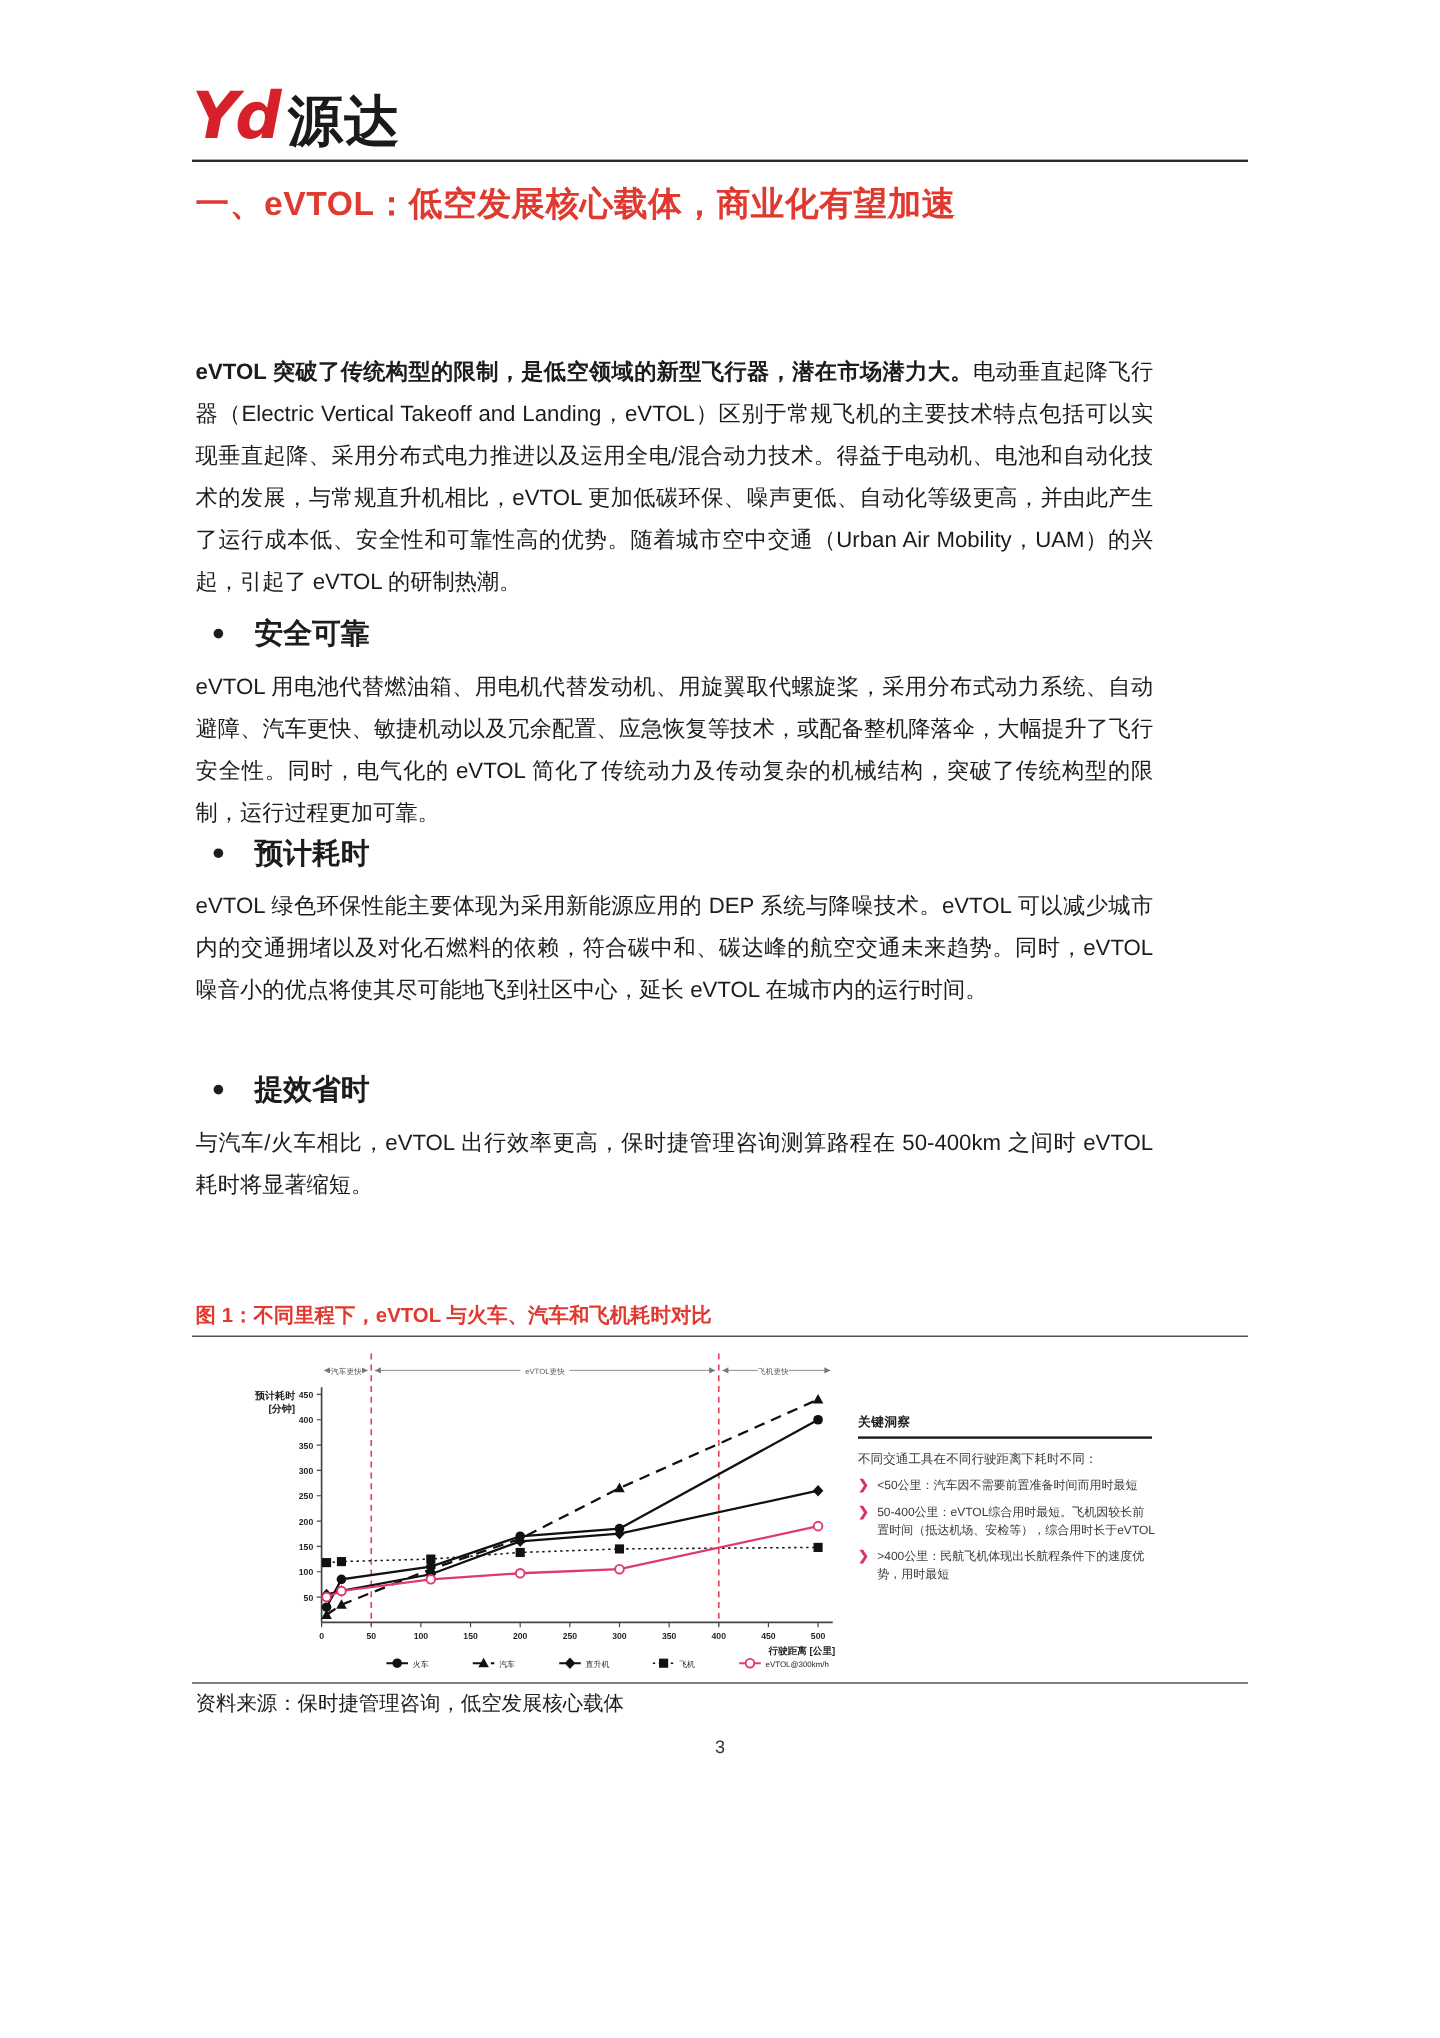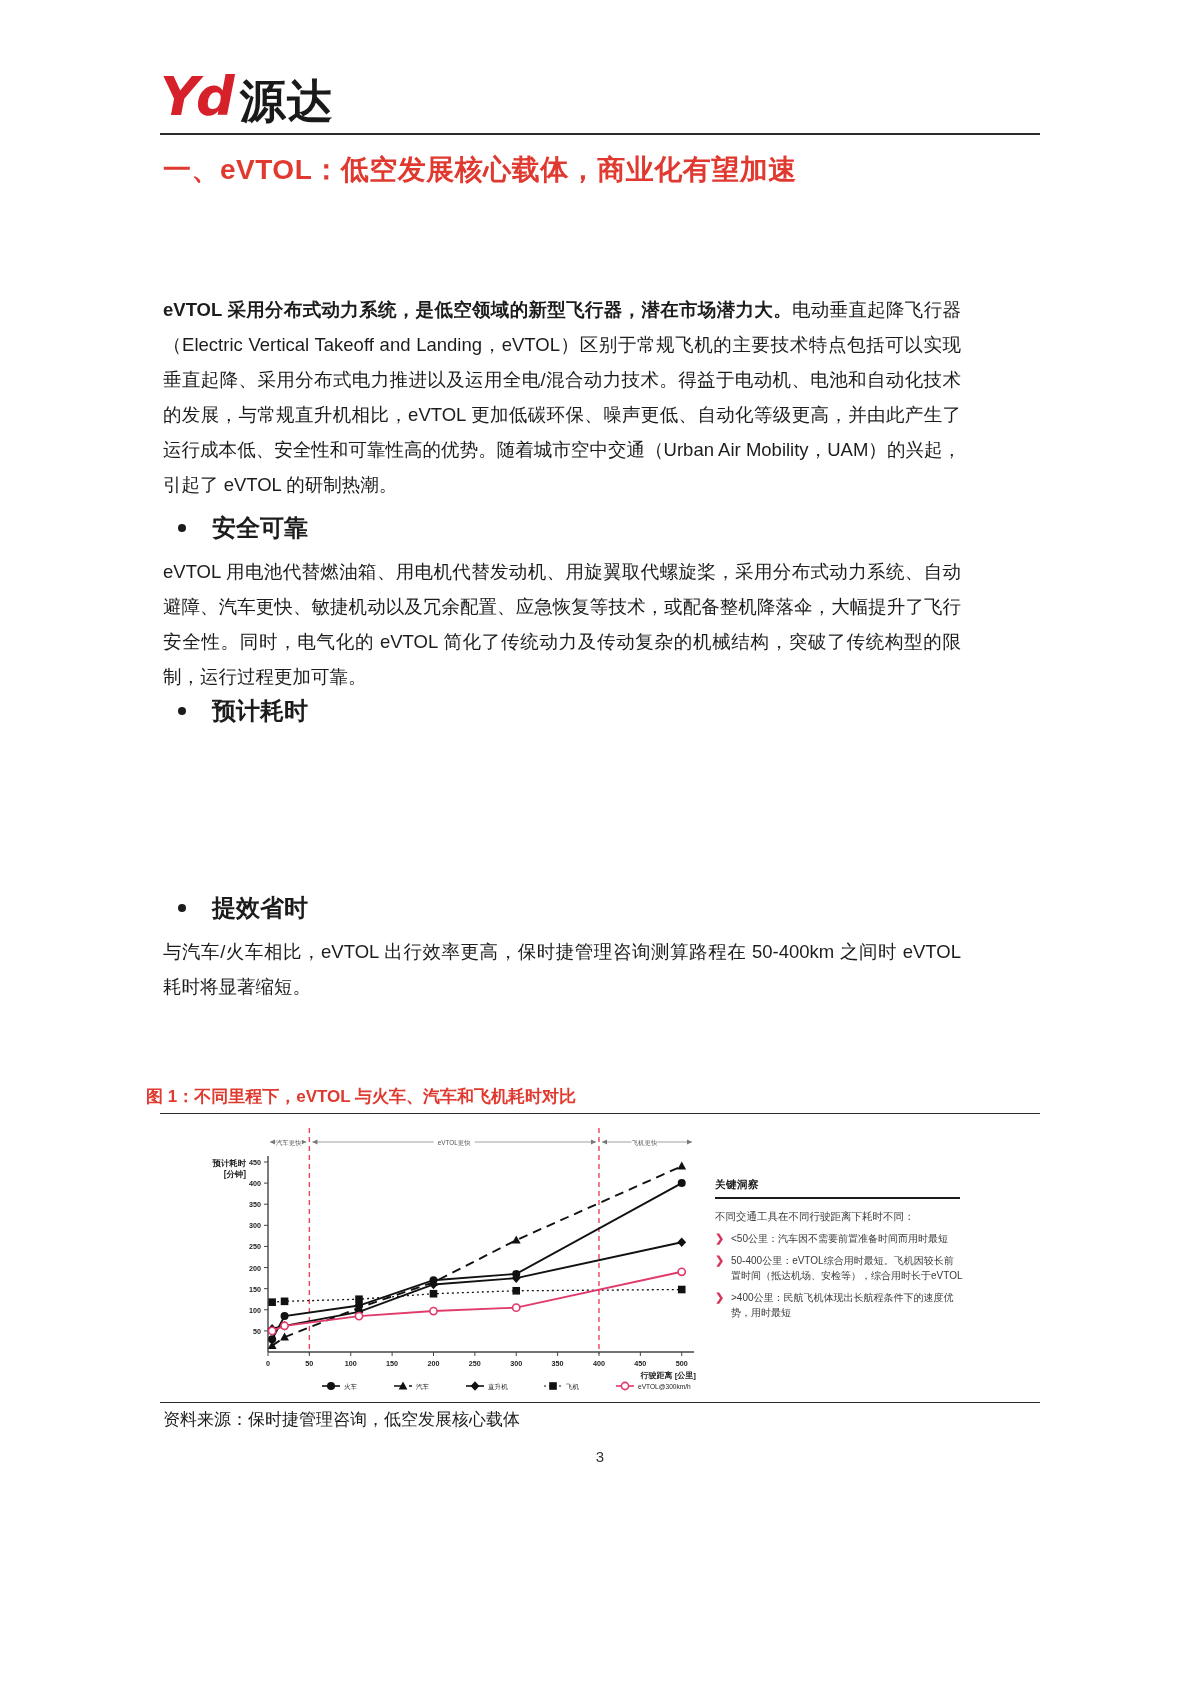--- a/index.html
+++ b/index.html
@@ -56,21 +56,21 @@
     font-size:24px; font-weight:bold; color:#1c1c1c;
     display:flex; align-items:center;
   }
   .bullet-dot {
     width:8px; height:8px; border-radius:50%;
     background:#1c1c1c; display:inline-block; margin-right:26px;
   }
 
   
   .fig-caption {
-    position:absolute; left:146px; top:1085px;
+    position:absolute; left:163px; top:1085px;
     font-size:17px; font-weight:bold; color:#e0392f;
   }
   .fig-box {
     position:absolute; left:160px; top:1113px;
     width:880px; height:290px;
     border-top:1.5px solid #2b2b2b;
     border-bottom:1.5px solid #2b2b2b;
     background:#fff;
   }
   .fig-inner { position:relative; width:100%; height:100%; }
@@ -114,33 +114,34 @@
     <div class="logo">
       <span class="logo-mark">Yd</span>
       <span class="logo-text">源达</span>
     </div>
   </div>
   <div class="header-rule"></div>
 
   <div class="h1">一、eVTOL：低空发展核心载体，商业化有望加速</div>
 
   <div class="body-block" style="top:292px;">
-    <span class="lead">eVTOL 采用分布式动力系统，是低空领域的新型飞行器，潜在市场潜力大。</span><span>电动垂直起降飞行器（Electric Vertical Takeoff and Landing，eVTOL）区别于常规飞机的主要技术特点包括可以实现垂直起降、采用分布式电力推进以及运用全电/混合动力技术。得益于电动机、电池和自动化技术的发展，与常规直升机相比，eVTOL 更加低碳环保、噪声更低、自动化等级更高，并由此产生了运行成本低、安全性和可靠性高的优势。随着城市空中交通（Urban Air Mobility，UAM）的兴起，引起了 eVTOL 的研制热潮。</span>
+    <span class="lead">eVTOL 突破了传统构型的限制，是低空领域的新型飞行器，潜在市场潜力大。</span><span>电动垂直起降飞行器（Electric Vertical Takeoff and Landing，eVTOL）区别于常规飞机的主要技术特点包括可以实现垂直起降、采用分布式电力推进以及运用全电/混合动力技术。得益于电动机、电池和自动化技术的发展，与常规直升机相比，eVTOL 更加低碳环保、噪声更低、自动化等级更高，并由此产生了运行成本低、安全性和可靠性高的优势。随着城市空中交通（Urban Air Mobility，UAM）的兴起，引起了 eVTOL 的研制热潮。</span>
   </div>
 
   <div class="bullet-head" style="top:512px;">
     <span class="bullet-dot"></span>
     <span>安全可靠</span>
   </div>
   <div class="body-block" style="top:554px;">eVTOL 用电池代替燃油箱、用电机代替发动机、用旋翼取代螺旋桨，采用分布式动力系统、自动避障、汽车更快、敏捷机动以及冗余配置、应急恢复等技术，或配备整机降落伞，大幅提升了飞行安全性。同时，电气化的 eVTOL 简化了传统动力及传动复杂的机械结构，突破了传统构型的限制，运行过程更加可靠。</div>
 
   <div class="bullet-head" style="top:695px;">
     <span class="bullet-dot"></span>
     <span>预计耗时</span>
   </div>
+  <div class="body-block" style="top:737px;">eVTOL 绿色环保性能主要体现为采用新能源应用的 DEP 系统与降噪技术。eVTOL 可以减少城市内的交通拥堵以及对化石燃料的依赖，符合碳中和、碳达峰的航空交通未来趋势。同时，eVTOL 噪音小的优点将使其尽可能地飞到社区中心，延长 eVTOL 在城市内的运行时间。</div>
 
   <div class="bullet-head" style="top:892px;">
     <span class="bullet-dot"></span>
     <span>提效省时</span>
   </div>
   <div class="body-block" style="top:934px;">与汽车/火车相比，eVTOL 出行效率更高，保时捷管理咨询测算路程在 50-400km 之间时 eVTOL 耗时将显著缩短。</div>
 
   <div class="fig-caption">图 1：不同里程下，eVTOL 与火车、汽车和飞机耗时对比</div>
 
   <div class="fig-box">

